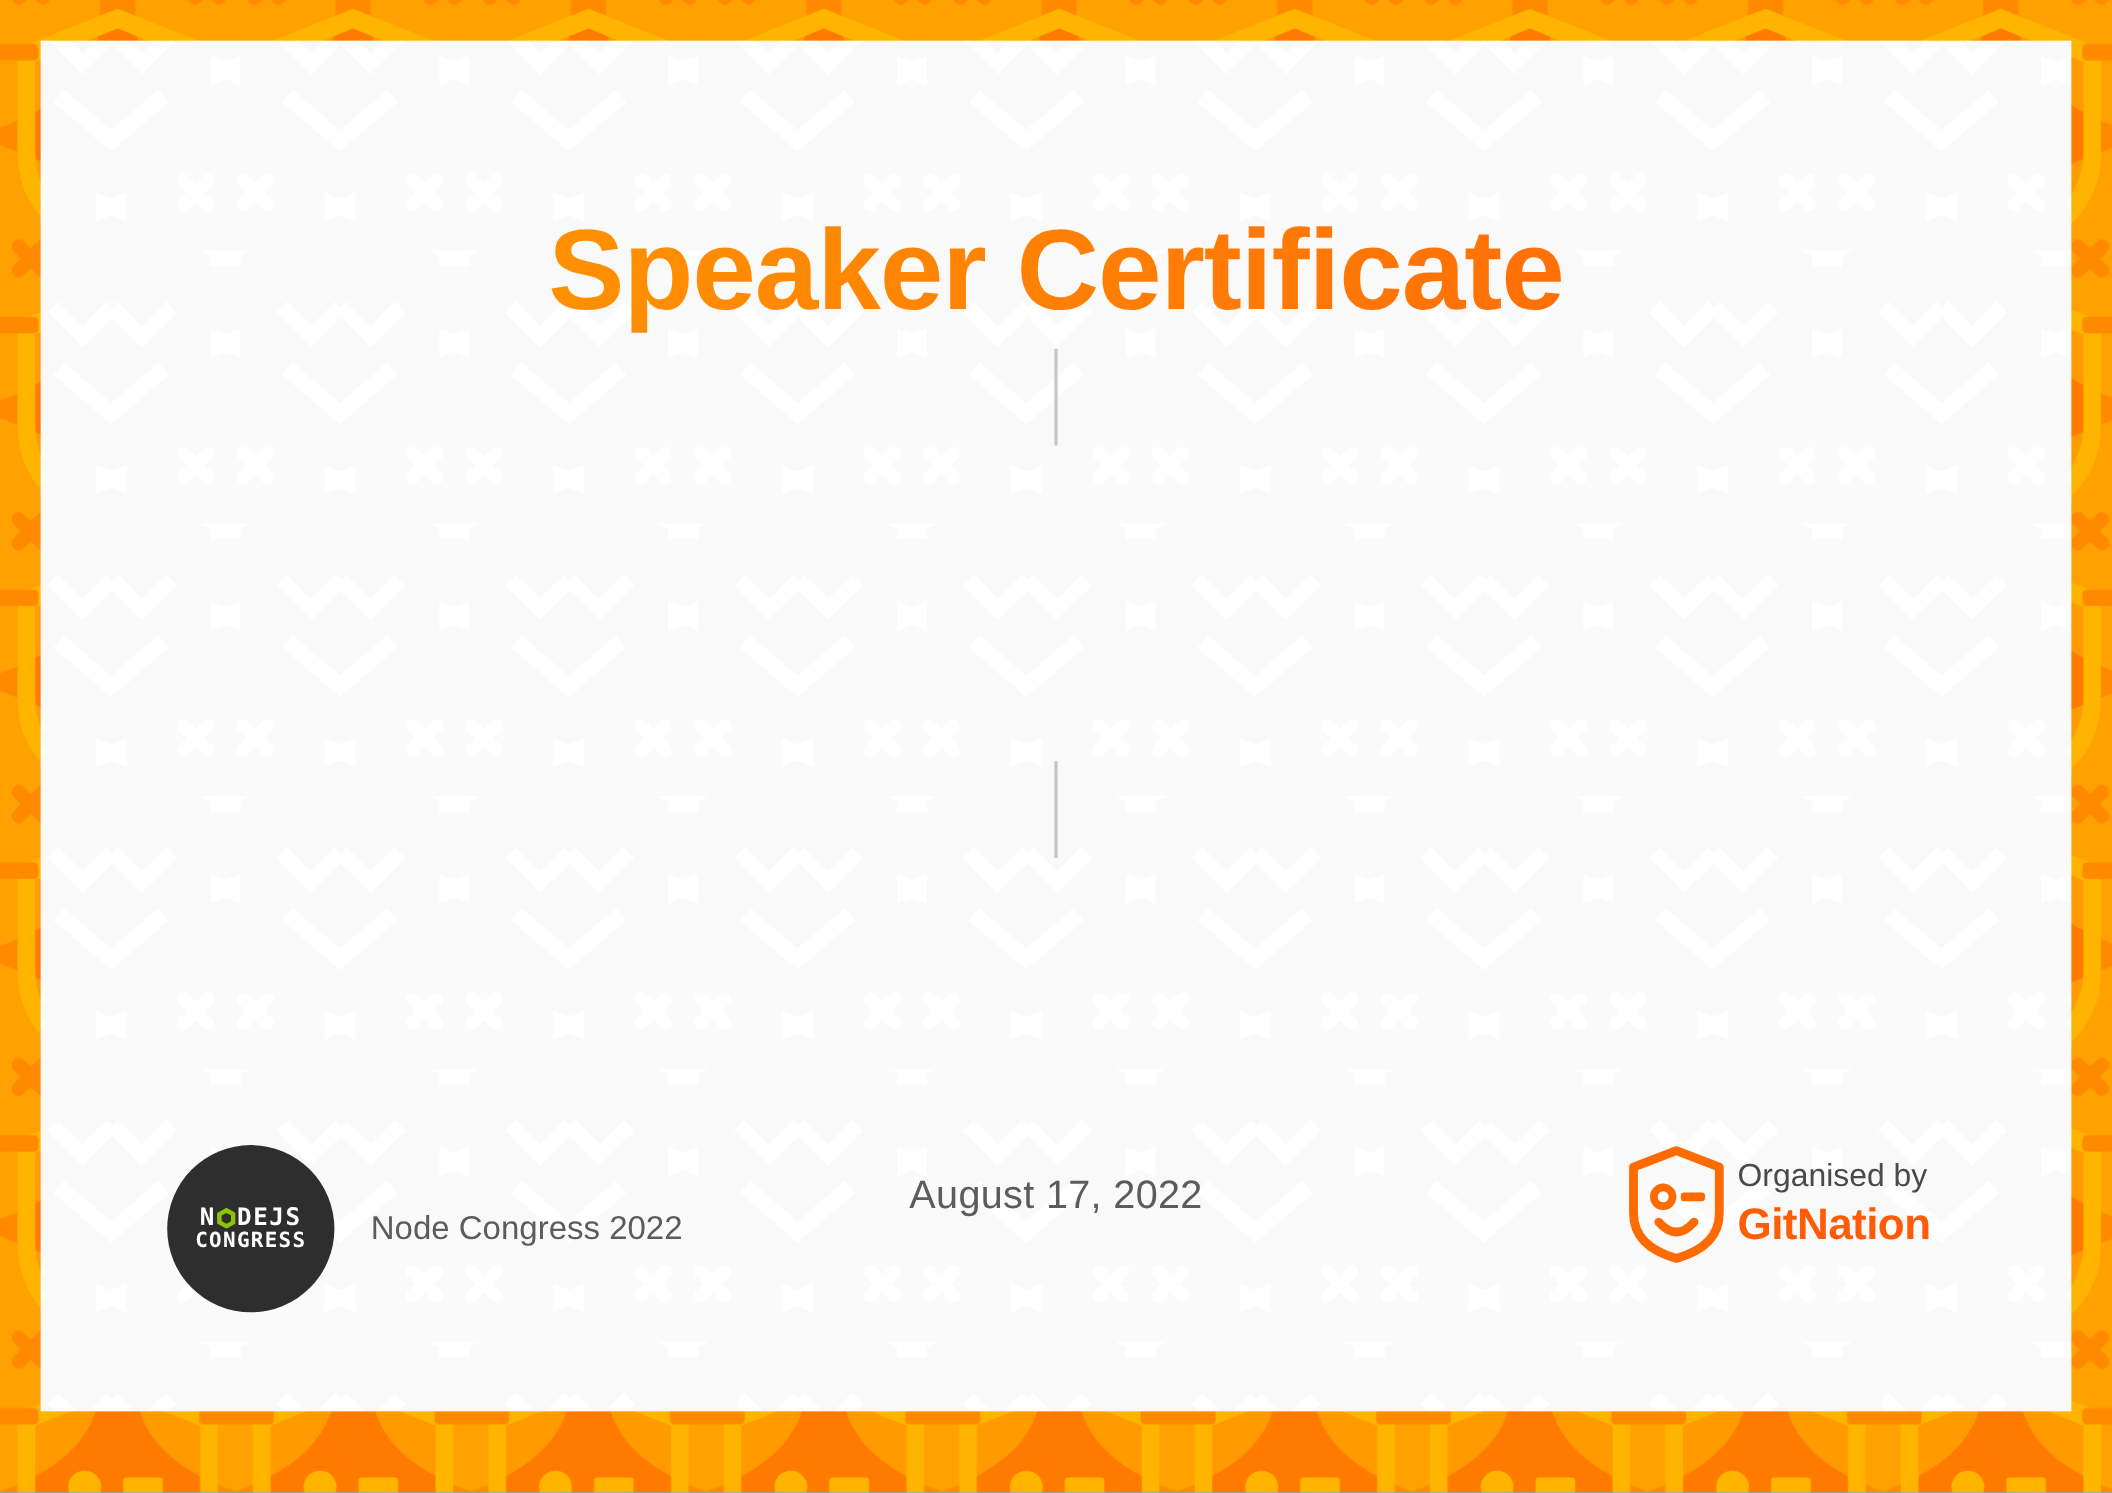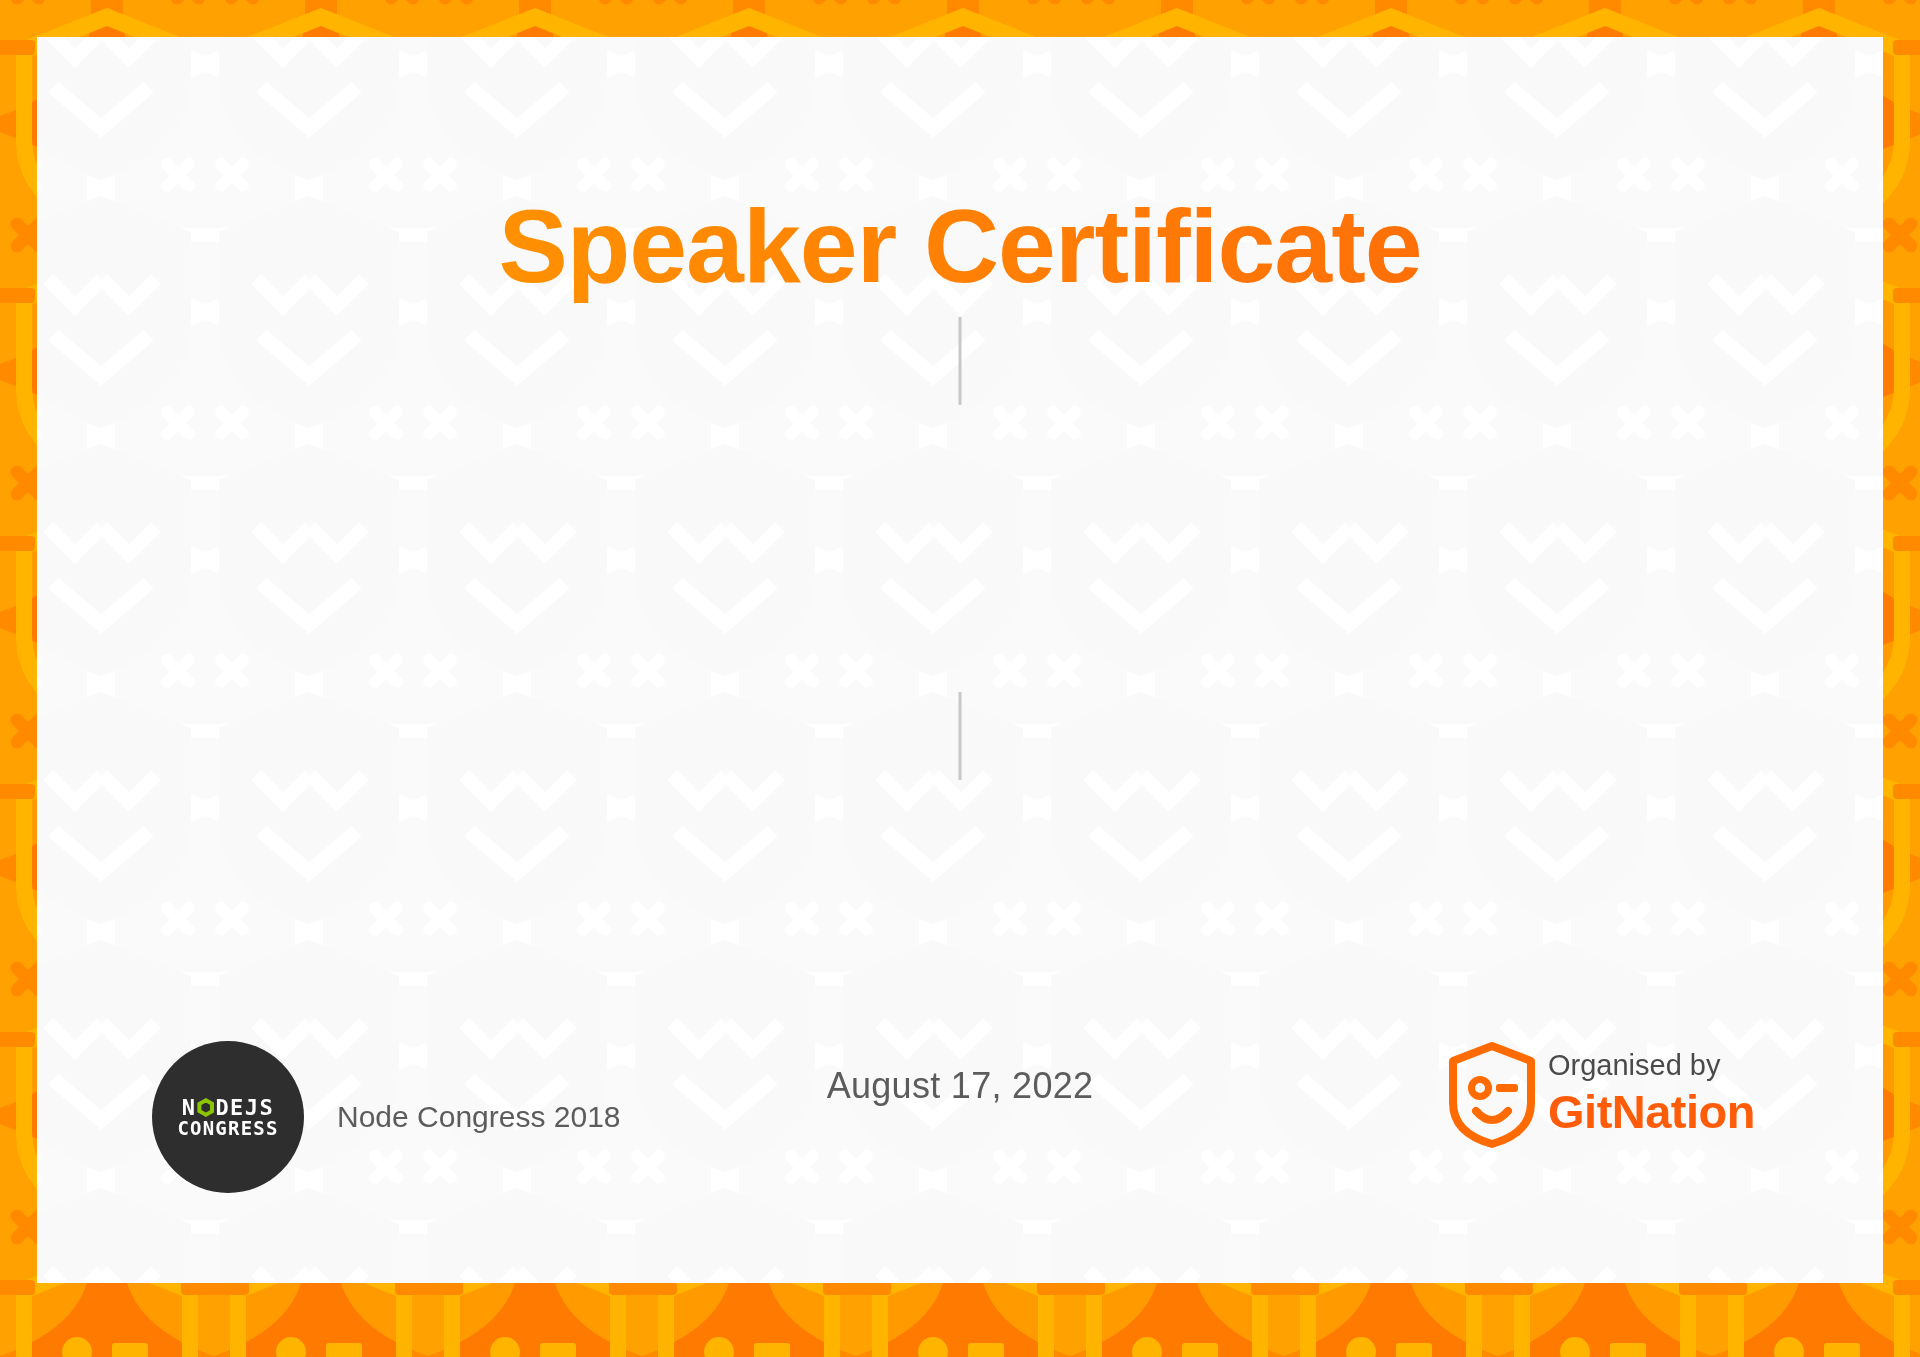--- a/index.html
+++ b/index.html
@@ -205,21 +205,21 @@
 
   .organiser-text { margin-left: 10px; }
 
   .organised-by-label {
     font-size: 29px;
     color: #4A4A4A;
     line-height: 1.15;
   }
 
   .gitnation-wordmark {
-    font-size: 47px;
+    font-size: 40px;
     font-weight: bold;
     color: #FF5C0A;
     letter-spacing: -0.5px;
     line-height: 1.2;
     margin-top: 2px;
   }
 </style>
 </head>
 <body>
 
@@ -290,21 +290,21 @@
 
         <div class="event-logo-group">
           <div class="nodejs-congress-badge">
             <div class="badge-line badge-line-1">
               <span>N</span>
               <span class="hex-o"></span>
               <span>DEJS</span>
             </div>
             <div class="badge-line badge-line-2">CONGRESS</div>
           </div>
-          <div class="event-label">Node Congress 2018</div>
+          <div class="event-label">Node Congress 2022</div>
         </div>
 
         <div class="date-text">August 17, 2022</div>
 
         <div class="organiser-group">
           <svg class="gitnation-shield" viewBox="0 0 92 108" aria-hidden="true">
             <path d="M46 5 L85 20 L85 62 Q85 92 46 103 Q7 92 7 62 L7 20 Z" fill="none" stroke="#FF6B00" stroke-width="8" stroke-linejoin="round"></path>
             <circle cx="34" cy="47" r="8.5" fill="none" stroke="#FF6B00" stroke-width="7"></circle>
             <rect x="50" y="43" width="22" height="8" rx="3" fill="#FF6B00"></rect>
             <path d="M30 70 Q46 88 62 70" fill="none" stroke="#FF6B00" stroke-width="8" stroke-linecap="round"></path>

